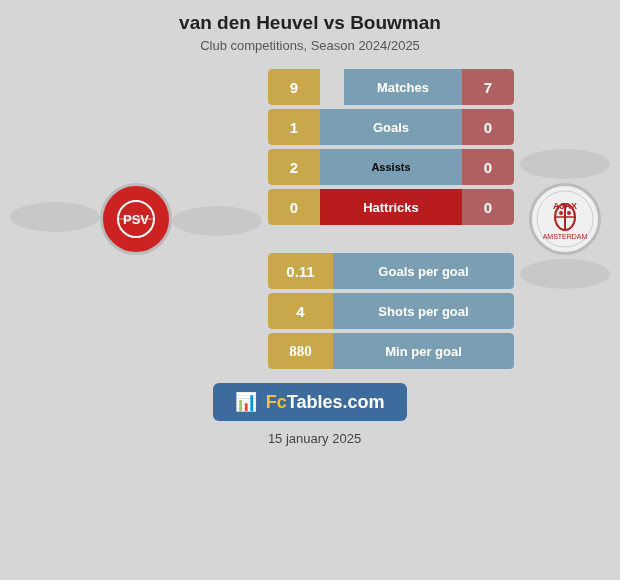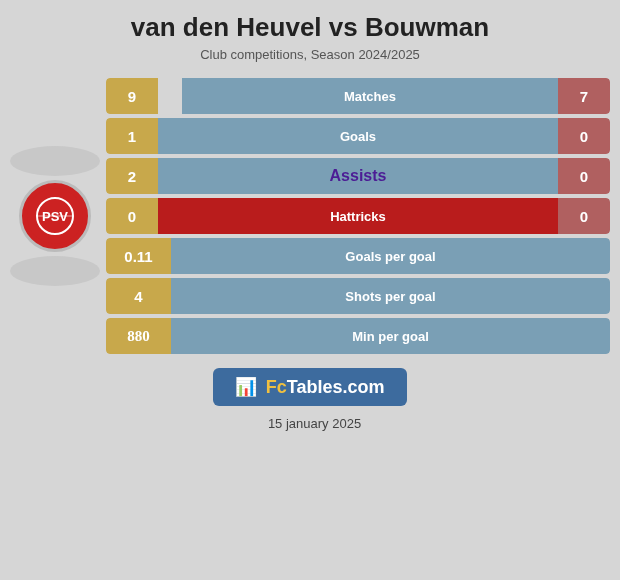--- a/index.html
+++ b/index.html
@@ -18,21 +18,21 @@
     .page-wrapper {
       width: 620px;
       background: #d6d6d6;
       display: flex;
       flex-direction: column;
       align-items: center;
       padding: 12px 0 8px;
     }
 
     .title {
-      font-size: 26px;
+      font-size: 19px;
       font-weight: bold;
       color: #222;
       margin-bottom: 4px;
       text-align: center;
     }
 
     .subtitle {
       font-size: 13px;
       color: #555;
       margin-bottom: 16px;
@@ -125,21 +125,20 @@
       border-radius: 50%;
       background: #f0f0f0;
       border: 3px solid #bbb;
       display: flex;
       align-items: center;
       justify-content: center;
     }
 
     .left-col-wrapper {
       display: flex;
-      flex-direction: column;
       align-items: center;
     }
     .right-col-wrapper {
       display: flex;
       flex-direction: column;
       align-items: center;
     }
   </style>
 </head>
 <body>
@@ -172,42 +171,60 @@
           <div style="flex: 1 1 0%; background: rgb(122, 159, 181); display: flex; align-items: center; justify-content: center; font-weight: bold; font-size: 13px; color: rgb(255, 255, 255); height: 100%;  margin-left: 24px;">Matches</div>
           <div style="background: rgb(176, 96, 96); min-width: 52px; width: 52px; display: flex; align-items: center; justify-content: center; font-weight: bold; font-size: 15px; color: rgb(255, 255, 255); height: 100%; border-radius: 0px 4px 4px 0px;">7</div>
         </div>
         <div style="display: flex; flex-direction: row; align-items: center; height: 36px; border-radius: 4px; overflow: hidden;">
           <div style="background: rgb(200, 168, 75); min-width: 52px; width: 52px; display: flex; align-items: center; justify-content: center; font-weight: bold; font-size: 15px; color: rgb(255, 255, 255); height: 100%; border-radius: 4px 0px 0px 4px;">1</div>
           <div style="flex: 1 1 0%; background: rgb(122, 159, 181); display: flex; align-items: center; justify-content: center; font-weight: bold; font-size: 13px; color: rgb(255, 255, 255); height: 100%; text-align: center;">Goals</div>
           <div style="background: rgb(176, 96, 96); min-width: 52px; width: 52px; display: flex; align-items: center; justify-content: center; font-weight: bold; font-size: 15px; color: rgb(255, 255, 255); height: 100%; border-radius: 0px 4px 4px 0px;">0</div>
         </div>
         <div style="display: flex; flex-direction: row; align-items: center; height: 36px; border-radius: 4px; overflow: hidden;">
           <div style="background: rgb(200, 168, 75); min-width: 52px; width: 52px; display: flex; align-items: center; justify-content: center; font-weight: bold; font-size: 15px; color: rgb(255, 255, 255); height: 100%; border-radius: 4px 0px 0px 4px;">2</div>
-          <div style="flex: 1 1 0%; background: rgb(122, 159, 181); display: flex; align-items: center; justify-content: center; font-weight: bold; font-size: 16px; color: #4c1d95; height: 100%; text-align: center;">Assists</div>
+          <div style="flex: 1 1 0%; background: rgb(122, 159, 181); display: flex; align-items: center; justify-content: center; font-weight: bold; font-size: 11px; color: #000000; height: 100%; text-align: center;">Assists</div>
           <div style="background: rgb(176, 96, 96); min-width: 52px; width: 52px; display: flex; align-items: center; justify-content: center; font-weight: bold; font-size: 15px; color: rgb(255, 255, 255); height: 100%; border-radius: 0px 4px 4px 0px;">0</div>
         </div>
         <div style="display: flex; flex-direction: row; align-items: center; height: 36px; border-radius: 4px; overflow: hidden;">
           <div style="background: rgb(200, 168, 75); min-width: 52px; width: 52px; display: flex; align-items: center; justify-content: center; font-weight: bold; font-size: 15px; color: rgb(255, 255, 255); height: 100%; border-radius: 4px 0px 0px 4px;">0</div>
           <div style="flex: 1 1 0%; background: #b91c1c; display: flex; align-items: center; justify-content: center; font-weight: bold; font-size: 13px; color: rgb(255, 255, 255); height: 100%; text-align: center;">Hattricks</div>
           <div style="background: rgb(176, 96, 96); min-width: 52px; width: 52px; display: flex; align-items: center; justify-content: center; font-weight: bold; font-size: 15px; color: rgb(255, 255, 255); height: 100%; border-radius: 0px 4px 4px 0px;">0</div>
         </div>
-        <div style="display: flex; flex-direction: row; align-items: flex-end; height: 36px; border-radius: 4px; overflow: hidden;">
+        <div style="display: flex; flex-direction: row; align-items: flex-end; height: 36px; border-radius: 4px; overflow: hidden; margin-top: 24px;">
           <div style="background: rgb(200, 168, 75); min-width: 65px; width: 65px; display: flex; align-items: center; justify-content: center; font-weight: bold; font-size: 15px; color: rgb(255, 255, 255); height: 100%; border-radius: 4px 0px 0px 4px;">0.11</div>
           <div style="flex: 1 1 0%; background: rgb(122, 159, 181); display: flex; align-items: center; justify-content: center; font-weight: bold; font-size: 13px; color: rgb(255, 255, 255); height: 100%; border-radius: 0px 4px 4px 0px;">Goals per goal</div>
         </div>
         <div style="display: flex; flex-direction: row; align-items: center; height: 36px; border-radius: 4px; overflow: hidden;">
           <div style="background: rgb(200, 168, 75); min-width: 65px; width: 65px; display: flex; align-items: center; justify-content: center; font-weight: bold; font-size: 15px; color: rgb(255, 255, 255); height: 100%; border-radius: 4px 0px 0px 4px;">4</div>
           <div style="flex: 1 1 0%; background: rgb(122, 159, 181); display: flex; align-items: center; justify-content: center; font-weight: bold; font-size: 13px; color: rgb(255, 255, 255); height: 100%; border-radius: 0px 4px 4px 0px;">Shots per goal</div>
         </div>
         <div style="display: flex; flex-direction: row; align-items: center; height: 36px; border-radius: 4px; overflow: hidden;">
           <div style="background: rgb(200, 168, 75); min-width: 65px; width: 65px; display: flex; align-items: center; justify-content: center; font-weight: bold; font-size: 15px; color: rgb(255, 255, 255); height: 100%; border-radius: 4px 0px 0px 4px; font-family: Liberation Serif, serif;">880</div>
           <div style="flex: 1 1 0%; background: rgb(122, 159, 181); display: flex; align-items: center; justify-content: center; font-weight: bold; font-size: 13px; color: rgb(255, 255, 255); height: 100%; border-radius: 0px 4px 4px 0px;">Min per goal</div>
         </div>
       </div>
 
+    <div class="right-col-wrapper">
+      <div class="club-ellipse"></div>
+      <div class="ajax-circle">
+        <svg width="60" height="60" viewBox="0 0 60 60">
+          <circle cx="30" cy="30" r="28" fill="#f0f0f0" stroke="#ccc" stroke-width="1"></circle>
+          <text x="30" y="20" text-anchor="middle" fill="#b22222" font-size="9" font-weight="bold" font-family="Arial">AJAX</text>
+
+          <ellipse cx="30" cy="28" rx="10" ry="13" fill="none" stroke="#b22222" stroke-width="2"></ellipse>
+          <line x1="30" y1="15" x2="30" y2="41" stroke="#b22222" stroke-width="2"></line>
+          <line x1="20" y1="28" x2="40" y2="28" stroke="#b22222" stroke-width="1.5"></line>
+
+          <circle cx="26" cy="24" r="2" fill="#b22222"></circle>
+          <circle cx="34" cy="24" r="2" fill="#b22222"></circle>
+          <text x="30" y="50" text-anchor="middle" fill="#b22222" font-size="7" font-family="Arial">AMSTERDAM</text>
+        </svg>
+      </div>
+      <div class="club-ellipse-bottom"></div>
+    </div>
 
   </div>
 
   <div class="fctables-banner">
     <span class="fctables-icon">📊</span>
     <span class="fctables-text">
       <span style="color:#f0c040;">Fc</span>Tables.com
     </span>
   </div>
 

